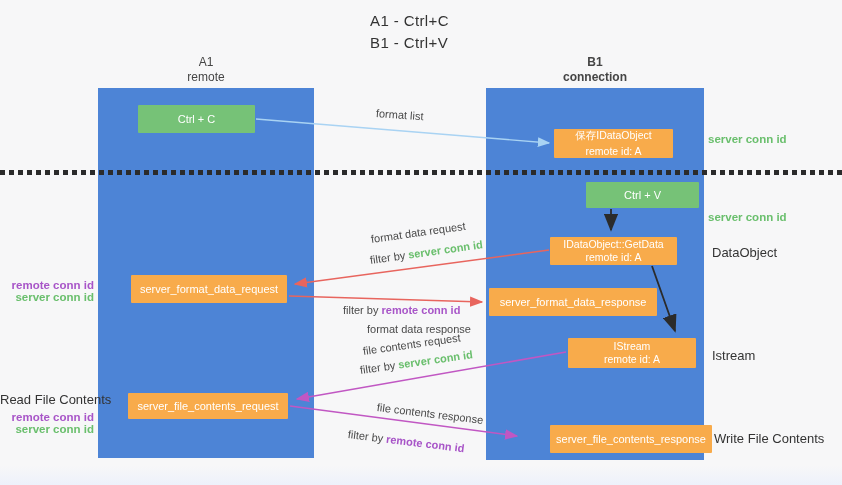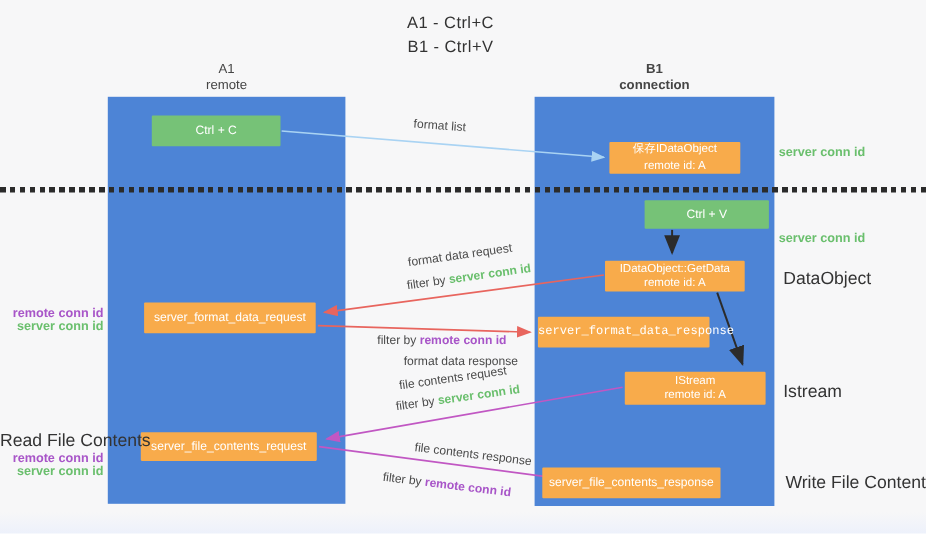--- a/index.html
+++ b/index.html
@@ -10,21 +10,21 @@
   }
   html,body{margin:0;padding:0;}
   body{
     width:842px;height:485px;overflow:hidden;
     font-family:"Liberation Sans", sans-serif;
     background:linear-gradient(180deg, var(--background) 0%, var(--background) 96%, #edf1fb 100%);
   }
   .canvas{position:relative;width:842px;height:485px;}
   .abs{position:absolute;}
 
-  .title{left:370px;top:10px;font-size:15px;line-height:22px;color:#333;letter-spacing:.4px;text-align:center;}
+  .title{left:370px;top:10px;font-size:15px;line-height:22px;color:#333;letter-spacing:.4px;}
   .col-header{top:55px;text-align:center;font-size:12px;line-height:15px;color:#454545;}
   .lifeline{background:var(--lifeline-blue);}
 
   .separator{
     left:0;top:170px;width:842px;height:5px;z-index:3;
     background:repeating-linear-gradient(90deg, var(--separator) 0 5px, transparent 5px 9px);
   }
 
   .node{
     z-index:5;color:#fff;text-align:center;border-radius:1px;
@@ -39,21 +39,21 @@
   .mk-blue{fill:var(--arrow-blue);} .mk-red{fill:var(--arrow-red);}
   .mk-magenta{fill:var(--arrow-magenta);} .mk-black{fill:var(--arrow-black);}
 
   .lbl{z-index:6;font-size:11px;color:#4a4a4a;white-space:nowrap;transform-origin:left center;}
   .lbl .green{color:var(--text-green);font-weight:bold;}
   .lbl .purple{color:var(--text-purple);font-weight:bold;}
   .rot-up{transform:rotate(-8deg);}
   .rot-dn{transform:rotate(7deg);}
   .rot-fl{transform:rotate(4deg);}
 
-  .side{z-index:6;font-size:16px;color:#333;white-space:nowrap;}
+  .side{z-index:6;font-size:13px;color:#333;white-space:nowrap;}
   .side.green{color:var(--text-green);font-weight:bold;font-size:11.5px;}
   .side.purple{color:var(--text-purple);font-weight:bold;font-size:11.5px;}
   .right-align{text-align:right;}
 </style>
 </head>
 <body>
 
 <div class="canvas">
 
   <div class="abs title">
@@ -114,34 +114,34 @@
 
   <div class="abs node orange" style="left:550px;top:237px;width:127px;height:28px;">
     <div class="sub">IDataObject::GetData</div>
     <div class="sub">remote id: A</div>
   </div>
 
   <div class="abs node orange" style="left:131px;top:275px;width:156px;height:28px;">
     <div>server_format_data_request</div>
   </div>
 
-  <div class="abs node orange" style="left:489px;top:288px;width:156px;height:28px;font-family:Liberation Mono, monospace;">
+  <div class="abs node orange" style="left:489px;top:288px;width:168px;height:28px;">
     <div>server_format_data_response</div>
   </div>
 
   <div class="abs node orange" style="left:568px;top:338px;width:128px;height:30px;">
     <div class="sub">IStream</div>
     <div class="sub">remote id: A</div>
   </div>
 
   <div class="abs node orange" style="left:128px;top:393px;width:160px;height:26px;">
     <div>server_file_contents_request</div>
   </div>
 
-  <div class="abs node orange" style="left:493px;top:425px;width:162px;height:28px;">
+  <div class="abs node orange" style="left:550px;top:425px;width:162px;height:28px;">
     <div>server_file_contents_response</div>
   </div>
 
   <div class="abs lbl rot-fl" style="left:376px;top:107px;">format list</div>
 
   <div class="abs lbl rot-up" style="left:371px;top:233px;">format data request</div>
   <div class="abs lbl rot-up" style="left:370px;top:254px;">
     <span>filter by</span>
     <span class="green">server conn id</span>
   </div>

